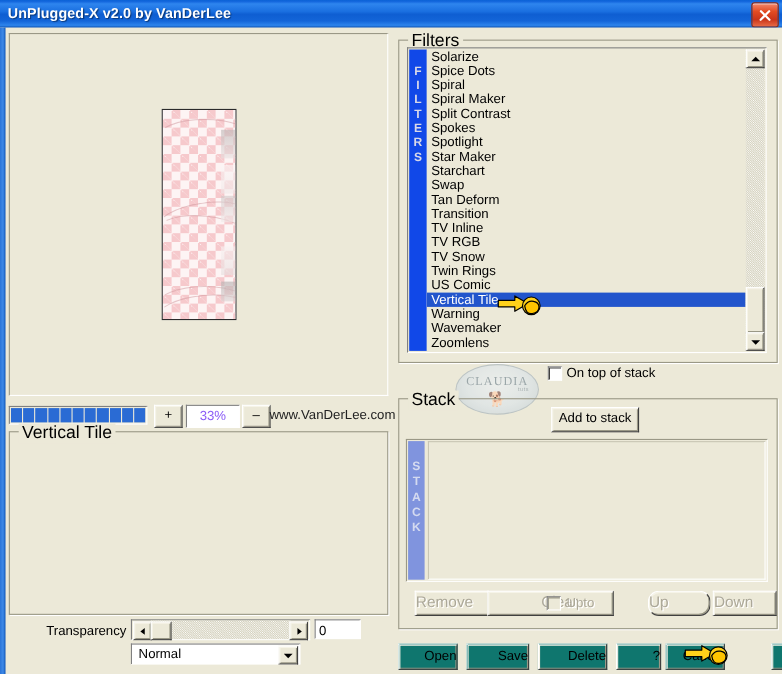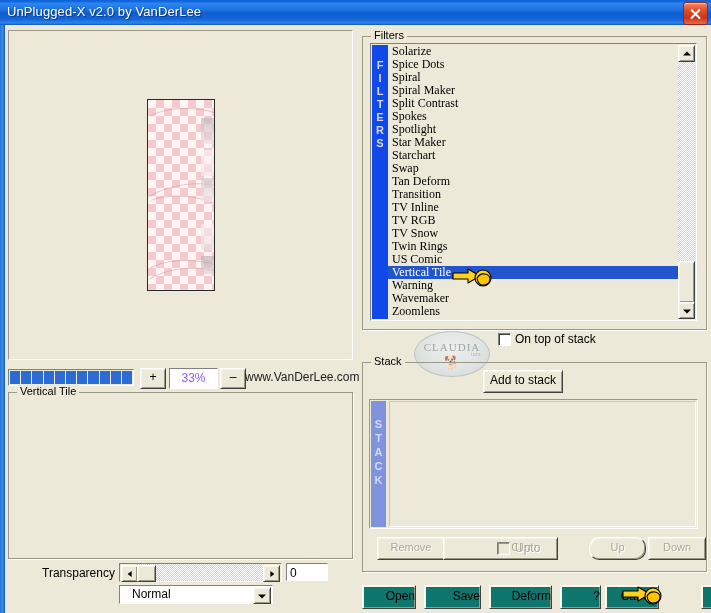--- a/index.html
+++ b/index.html
@@ -6,39 +6,39 @@
   body{width:711px;height:613px;overflow:hidden;
        font-family:"Liberation Sans",sans-serif;font-size:11px;color:#000;}
   #app{position:relative;width:711px;height:613px;background:#ECE9D8;overflow:hidden;}
 
   
   .titlebar{position:absolute;left:0;top:0;width:711px;height:25px;
     background:linear-gradient(180deg,#0A62D6 0%,#1568DE 6%,#2E85EE 14%,#1A6FE0 42%,
                #0E5ED2 52%,#1365D8 76%,#2D84EC 92%,#0E55B8 100%);
     overflow:hidden;}
   .titlebar-text{position:absolute;left:7px;top:4px;color:#fff;font-size:13px;
-    font-weight:normal;letter-spacing:.1px;text-shadow:1px 1px 1px rgba(0,0,0,.45);
+    font-weight:bold;letter-spacing:.1px;text-shadow:1px 1px 1px rgba(0,0,0,.45);
     white-space:nowrap;font-family:"Liberation Sans",sans-serif;}
   .closebtn{position:absolute;right:3px;top:2px;width:23px;height:21px;border-radius:3px;
     background:linear-gradient(180deg,#F48A6E 0%,#E24B22 36%,#C9351A 70%,#E86A46 100%);
     border:1px solid #8E2A12;box-shadow:inset 0 1px 0 rgba(255,255,255,.55);
     cursor:pointer;}
   .closebtn::before,.closebtn::after{content:"";position:absolute;left:4.5px;top:9.5px;
     width:13px;height:2.4px;background:#fff;border-radius:1px;}
   .closebtn::before{transform:rotate(45deg);}
   .closebtn::after{transform:rotate(-45deg);}
 
   
   .leftedge{position:absolute;left:0;top:25px;width:5px;height:588px;
     background:linear-gradient(90deg,#2A74D8,#3E8AE8 55%,#0E55B8);}
 
   .groupbox{position:absolute;border:1px solid #9A9886;box-shadow:1px 1px 0 #FFFFFF;
             background:transparent;}
   .grouplabel{position:absolute;top:-8px;left:8px;background:#ECE9D8;padding:0 3px;
-              font-size:11px;color:#000;white-space:nowrap;}
+              font-size:16px;color:#000;white-space:nowrap;}
 
   
   .preview-frame{position:absolute;left:8px;top:30px;width:343px;height:328px;
     background:#ECE9D8;border:1px solid;border-color:#9A9886 #FFFFFF #FFFFFF #9A9886;}
   .preview-img{position:absolute;left:138px;top:68px;width:66px;height:190px;
     border:1px solid #2B2B2B;overflow:hidden;background:#fff;}
   .checker{position:absolute;inset:0;
     background-image:
       linear-gradient(45deg,#F6C9CC 25%,transparent 25%,transparent 75%,#F6C9CC 75%),
       linear-gradient(45deg,#F6C9CC 25%,transparent 25%,transparent 75%,#F6C9CC 75%);
@@ -88,40 +88,40 @@
   .ar-r{transform:translate(-40%,-50%);border-top:3.5px solid transparent;
         border-bottom:3.5px solid transparent;border-left:4px solid #000;}
   .thumb{position:absolute;left:17px;top:1px;width:17px;height:15px;background:#ECE9D8;
     border:1px solid;border-color:#FFFFFF #404040 #404040 #FFFFFF;
     box-shadow:inset 1px 1px 0 #F6F4E8, inset -1px -1px 0 #9A9886;cursor:pointer;}
   .transval{position:absolute;left:286px;top:563px;width:42px;height:18px;background:#fff;
     border:1px solid;border-color:#808080 #FFFFFF #FFFFFF #808080;
     font-size:12px;line-height:18px;padding-left:3px;box-sizing:border-box;color:#000;}
   .combo{position:absolute;left:119px;top:585px;width:154px;height:19px;background:#fff;
     border:1px solid;border-color:#808080 #FFFFFF #FFFFFF #808080;box-sizing:border-box;
-    font-size:12px;line-height:17px;padding-left:12px;color:#000;cursor:pointer;}
+    font-size:12px;line-height:17px;padding-left:6px;color:#000;cursor:pointer;}
   .combo-btn{position:absolute;right:1px;top:1px;width:16px;height:15px;background:#ECE9D8;
     border:1px solid;border-color:#FFFFFF #404040 #404040 #FFFFFF;
     box-shadow:inset 1px 1px 0 #F6F4E8, inset -1px -1px 0 #9A9886;}
   .combo-btn .ar-d{position:absolute;left:50%;top:50%;width:0;height:0;
     transform:translate(-50%,-40%);border-left:4px solid transparent;
     border-right:4px solid transparent;border-top:4px solid #000;}
 
   
   .filtersgroup{left:362px;top:36px;width:343px;height:292px;}
   .listframe{position:absolute;left:370px;top:43px;width:327px;height:278px;background:#ECE9D8;
     border:1px solid;border-color:#808080 #FFFFFF #FFFFFF #808080;box-sizing:border-box;}
   .vband{position:absolute;left:1px;top:1px;width:16px;bottom:1px;background:#1148E8;
     display:flex;flex-direction:column;align-items:center;justify-content:flex-start;
     padding-top:14px;box-sizing:border-box;}
   .vband span{color:#D8D8E8;font-size:11px;line-height:13px;font-weight:bold;}
   .listitems{position:absolute;left:17px;top:1px;right:18px;bottom:1px;overflow:hidden;
     background:#ECE9D8;}
   .litem{height:13px;line-height:13px;font-size:12px;padding-left:4px;color:#000;
-    white-space:nowrap;cursor:default;font-family:Liberation Serif, serif;}
+    white-space:nowrap;cursor:default;}
   .litem.sel{background:#2255CC;color:#fff;}
   .scrollbar{position:absolute;right:1px;top:1px;width:17px;bottom:1px;
     background-image:linear-gradient(45deg,#FFFFFF 25%,#D6D3C0 25%,#D6D3C0 50%,#FFFFFF 50%,#FFFFFF 75%,#D6D3C0 75%);
     background-size:2px 2px;}
   .sb-btn{position:absolute;left:0;width:17px;height:17px;background:#ECE9D8;
     border:1px solid;border-color:#FFFFFF #404040 #404040 #FFFFFF;
     box-shadow:inset 1px 1px 0 #F6F4E8, inset -1px -1px 0 #9A9886;box-sizing:border-box;cursor:pointer;}
   .sb-up{top:0;} .sb-dn{bottom:0;}
   .sb-btn .ar-u{position:absolute;left:50%;top:50%;width:0;height:0;transform:translate(-50%,-60%);
     border-left:4px solid transparent;border-right:4px solid transparent;border-bottom:4px solid #000;}
@@ -142,36 +142,36 @@
     background:radial-gradient(ellipse at 50% 40%,#EDF1F3 0%,#DCE4E8 55%,#C3CED4 100%);
     border:1px solid #AAB6BD;opacity:.72;overflow:hidden;}
   .wm-text{position:absolute;left:0;right:0;top:9px;text-align:center;font-size:11px;
     letter-spacing:1px;color:#7D8E98;font-family:"Liberation Serif",serif;}
   .wm-sub{position:absolute;right:8px;top:19px;font-size:5px;color:#8E9CA4;letter-spacing:.5px;}
   .wm-dog{position:absolute;left:50%;top:24px;transform:translateX(-50%);font-size:13px;
     color:#5C6B75;line-height:13px;}
 
   
   .stackgroup{left:362px;top:362px;width:343px;height:208px;}
-  .addbtn{position:absolute;left:483px;top:370px;width:78px;height:21px;background:#ECE9D8;
+  .addbtn{position:absolute;left:501px;top:370px;width:78px;height:21px;background:#ECE9D8;
     border:1px solid;border-color:#FFFFFF #404040 #404040 #FFFFFF;
     box-shadow:inset 1px 1px 0 #F6F4E8, inset -1px -1px 0 #9A9886;
     font-size:12px;line-height:19px;text-align:center;cursor:pointer;color:#000;}
   .stackframe{position:absolute;left:369px;top:399px;width:329px;height:130px;background:#ECE9D8;
     border:1px solid;border-color:#9A9886 #FFFFFF #FFFFFF #9A9886;box-sizing:border-box;}
   .sband{position:absolute;left:1px;top:1px;width:15px;bottom:1px;background:#8094DE;
     display:flex;flex-direction:column;align-items:center;padding-top:16px;box-sizing:border-box;}
   .sband span{color:#D4DAF0;font-size:11px;line-height:14px;font-weight:bold;}
   .stackinner{position:absolute;left:19px;top:1px;right:1px;bottom:1px;background:#ECE9D8;
     border:1px solid;border-color:#C9C6B4 #FFFFFF #FFFFFF #C9C6B4;box-sizing:border-box;}
 
   .dbtn{position:absolute;top:537px;height:21px;background:#ECE9D8;
     border:1px solid;border-color:#FFFFFF #404040 #404040 #FFFFFF;
     box-shadow:inset 1px 1px 0 #F6F4E8, inset -1px -1px 0 #9A9886;
-    font-size:11px;line-height:19px;text-align:center;color:#ACA899;
+    font-size:14px;line-height:19px;text-align:left;color:#ACA899;
     text-shadow:1px 1px 0 #FFFFFF;cursor:default;}
   .upto-chk{left:497px;top:542px;background:#ECE9D8;box-shadow:inset 1px 1px 0 #9A9886;}
   .upto-lbl{position:absolute;left:515px;top:541px;font-size:12px;color:#ACA899;
     text-shadow:1px 1px 0 #FFFFFF;}
 
   .bbtn{position:absolute;top:585px;height:22px;background:#0f766e;
     border:1px solid;border-color:#FFFFFF #404040 #404040 #FFFFFF;
     box-shadow:inset 1px 1px 0 #F6F4E8, inset -1px -1px 0 #9A9886;
     font-size:12px;line-height:20px;text-align:right;cursor:pointer;color:#000;}
 
@@ -324,21 +324,21 @@
 
   <div class="dbtn" style="left:377px;width:66px;">Remove</div>
   <div class="dbtn" style="left:443px;width:65px;padding-left:48px;">Clear</div>
   <div class="chk upto-chk"></div>
   <div class="upto-lbl">Upto</div>
   <div class="dbtn" style="left:589px;width:55px;border-radius:10px;">Up</div>
   <div class="dbtn" style="left:648px;width:56px;">Down</div>
 
   <div class="bbtn" style="left:362px;width:52px;">Open</div>
   <div class="bbtn" style="left:424px;width:55px;">Save</div>
-  <div class="bbtn" style="left:489px;width:61px;">Deform</div>
+  <div class="bbtn" style="left:489px;width:61px;">Delete</div>
   <div class="bbtn" style="left:560px;width:39px;">?</div>
   <div class="bbtn" style="left:605px;width:52px;">Cancel</div>
   <div class="bbtn" style="left:662px;width:44px;margin-left:39px;">OK</div>
 
   <div class="hand" style="left:450px;top:265px;">
     <svg viewBox="0 0 46 26" width="46" height="26">
       <g stroke="#000" stroke-width="1.1" stroke-linejoin="round">
         <path d="M3 8 L18 8 L18 4 L30 11 L18 18 L18 14 L3 14 Z" fill="#FFD11A"></path>
         <ellipse cx="33" cy="13" rx="8" ry="8" fill="#FFD11A"></ellipse>
         <path d="M27 13 q3 -5 8 -4 q5 1 5 5 q0 5 -6 6 q-6 1 -7 -7 Z" fill="#FFC400"></path>

